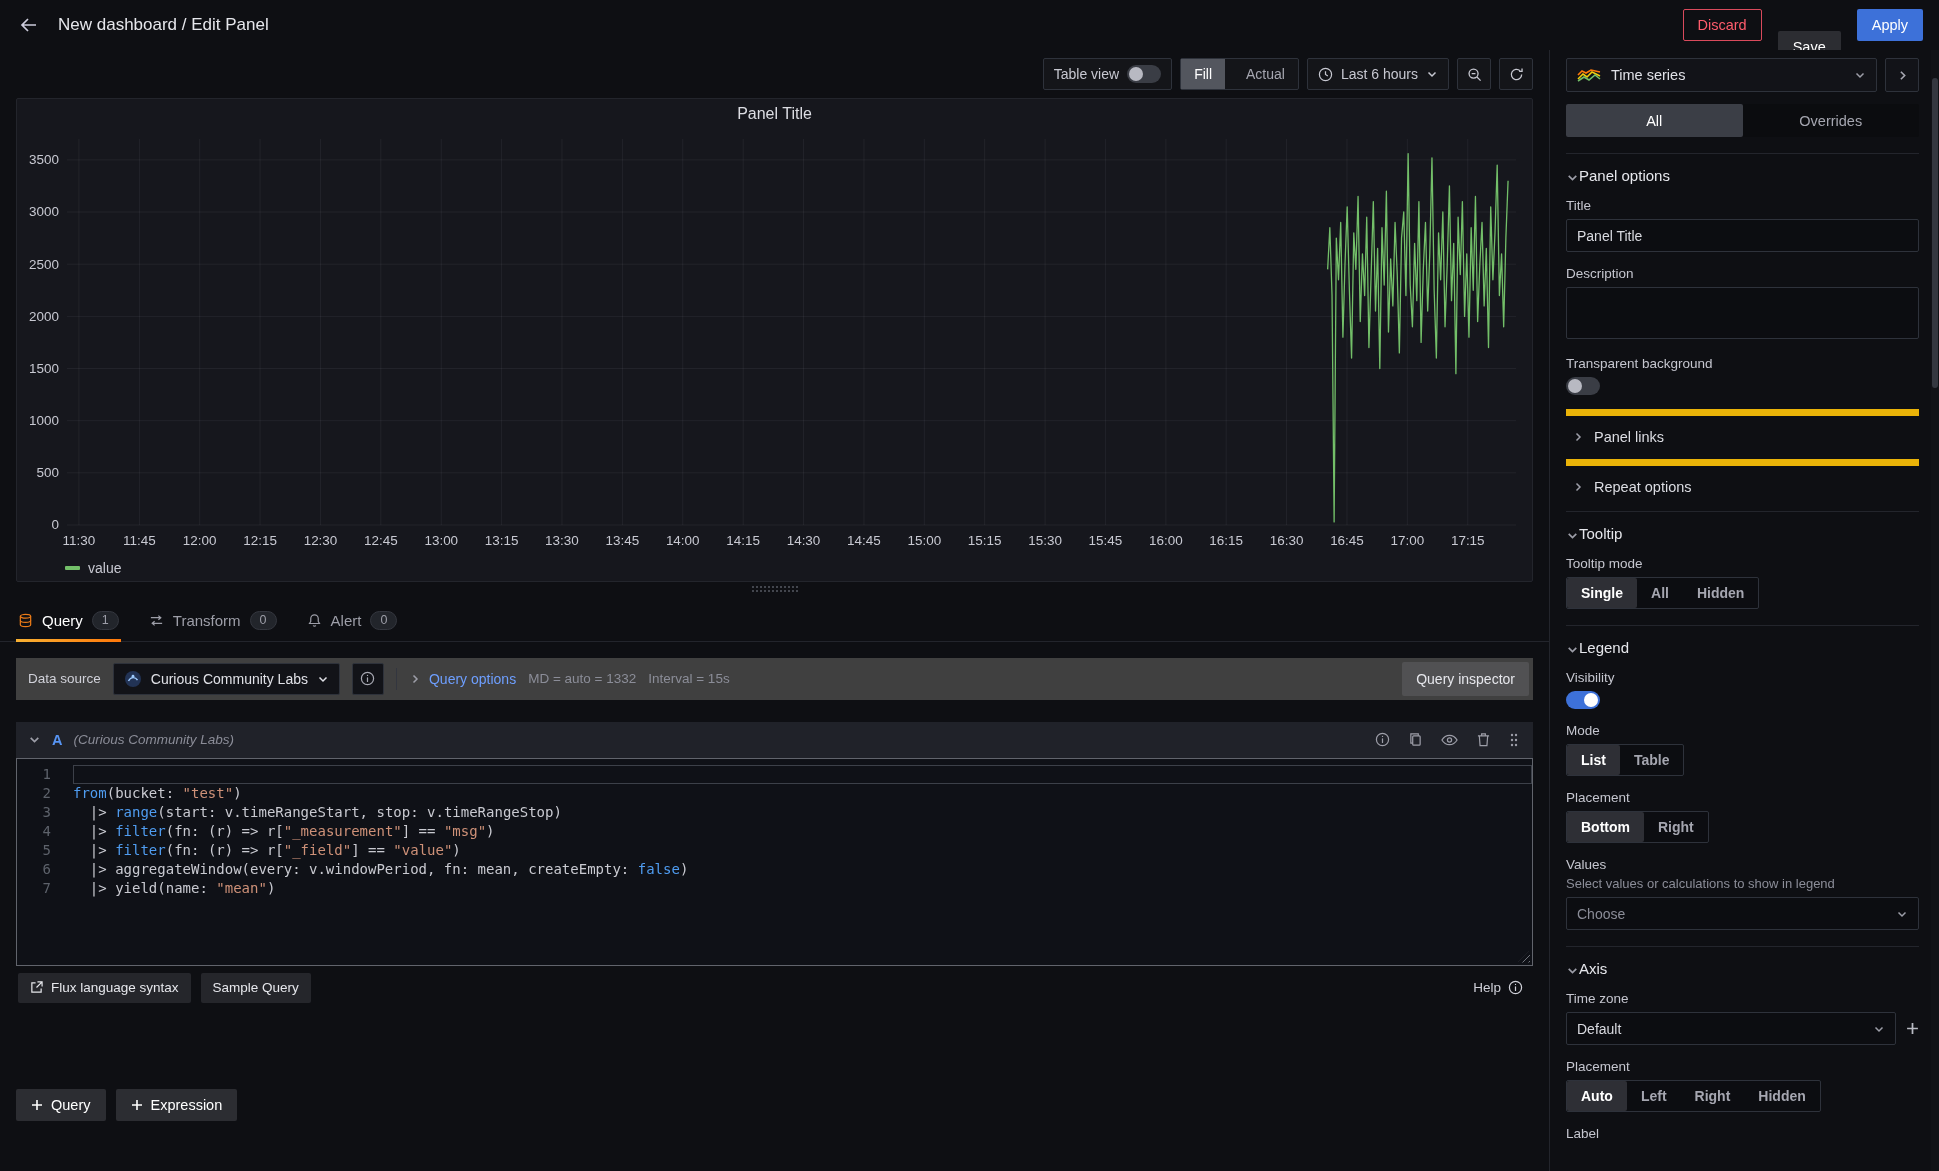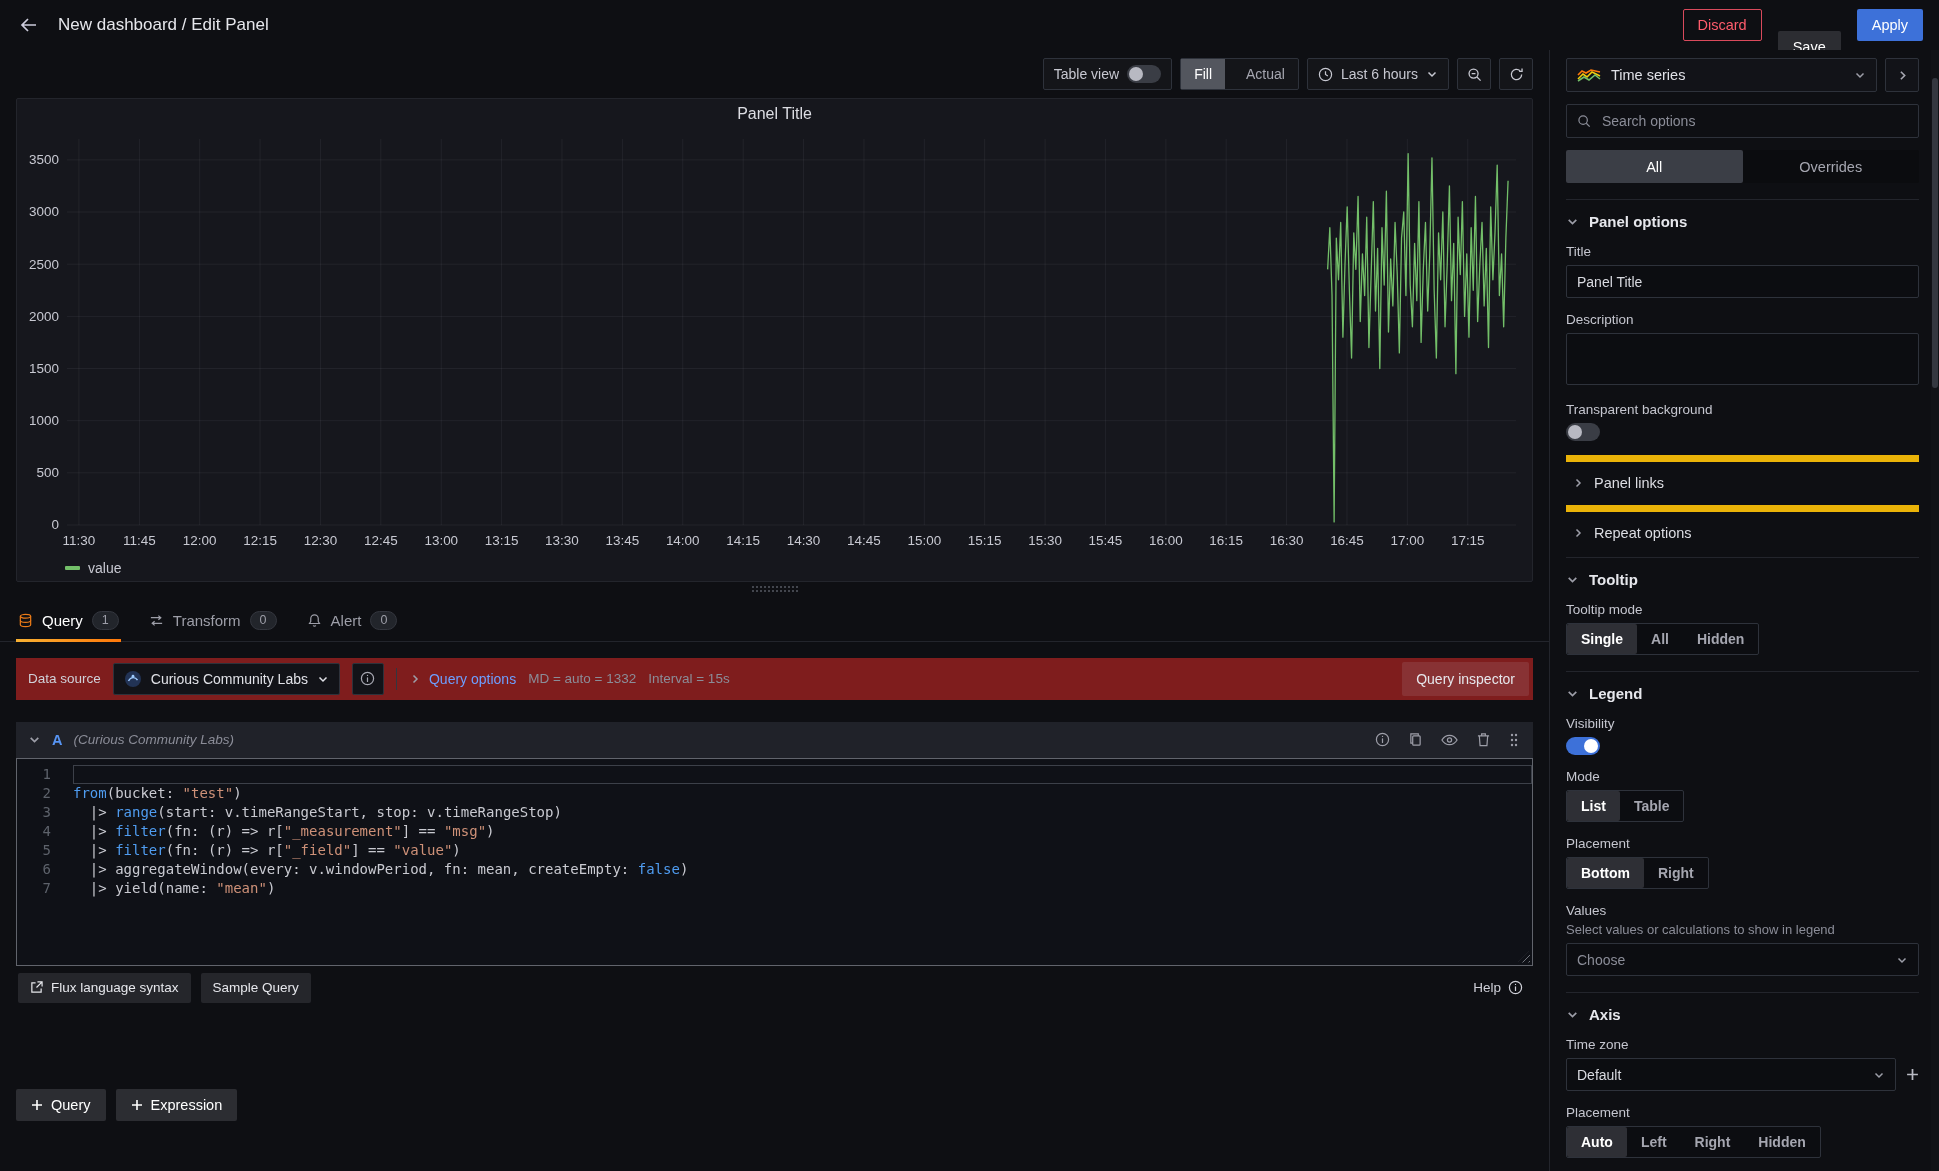--- a/index.html
+++ b/index.html
@@ -60,21 +60,21 @@
   .tab{display:flex;align-items:center;gap:9px;padding:7px 2px 11px;color:#9d9ea8;position:relative;cursor:pointer;font-size:15px;}
   .tab.active{color:#fff;font-weight:500;}
   .tab.active::after{content:'';position:absolute;left:0;right:0;bottom:-1px;height:3px;
                      background:linear-gradient(90deg,#f8b133,#ff780a);}
   .count{font-size:12.5px;background:#22252b;border:1px solid #34373f;border-radius:11px;
          padding:2px 9px;color:#9d9ea8;line-height:1;}
   .tab-icon-q{color:#eb7b18;}
   .tab-icon{color:#9d9ea8;}
 
   
-  .ds-bar{margin:16px 16px 0;background:#7f1d1d;display:flex;align-items:center;gap:12px;padding:4px 4px 4px 12px;height:42px;}
+  .ds-bar{margin:16px 16px 0;background:#404040;display:flex;align-items:center;gap:12px;padding:4px 4px 4px 12px;height:42px;}
   .ds-label{font-size:13.5px;font-weight:500;color:#d0d1d9;}
   .picker{height:32px;border:1px solid #2e323b;background:#121318;border-radius:2px;
           display:flex;align-items:center;gap:9px;padding:0 10px;cursor:pointer;font-size:14px;color:#e0e1e7;}
   .sq-btn{width:32px;height:32px;border:1px solid #2e323b;background:#121318;border-radius:2px;
           display:flex;align-items:center;justify-content:center;color:#a7a8b2;cursor:pointer;}
   .vdiv{width:1px;height:22px;background:#33363f;}
   .q-options{display:flex;align-items:center;gap:8px;color:#6e9fff;font-size:14px;font-weight:500;cursor:pointer;}
   .dim{color:#8b8d98;font-size:13.5px;}
   .inspector-btn{margin-left:auto;height:34px;background:rgba(204,204,220,0.12);color:#e6e7ec;
                  border:none;border-radius:2px;padding:0 14px;font-size:14px;font-weight:500;cursor:pointer;font-family:inherit;}
@@ -117,21 +117,21 @@
   .search{margin-top:12px;height:34px;border:1px solid #2e323b;background:#0e0f13;border-radius:2px;
           display:flex;align-items:center;gap:9px;padding:0 10px;color:#8b8d98;}
   .search input{background:transparent;border:none;outline:none;color:#ccccdc;font-family:inherit;font-size:14px;flex:1;}
   .search input::placeholder{color:#8b8d98;}
   .sb-tabs{margin-top:12px;display:flex;background:#0b0c0f;border-radius:2px;}
   .sb-tab{flex:1;height:33px;display:flex;align-items:center;justify-content:center;color:#a5a6b0;
           font-size:14.5px;border-radius:2px;cursor:pointer;}
   .sb-tab.active{background:#3b3e46;color:#fff;font-weight:500;}
 
   .section{margin-top:16px;border-top:1px solid #23252c;padding-top:13px;}
-  .sec-header{display:flex;align-items:center;gap:10px;font-size:15px;font-weight:700;color:#e6e7ec;cursor:pointer;}
+  .sec-header{display:flex;align-items:flex-end;gap:0;font-size:15px;font-weight:400;color:#e6e7ec;cursor:pointer;}
   .sec-header .chev{color:#9d9ea8;display:flex;}
   .field-label{font-size:13.5px;font-weight:500;color:#c5c6cf;margin:14px 0 6px;}
   .input,.select{height:33px;background:#0c0d11;border:1px solid #2e323b;border-radius:2px;width:100%;
          display:flex;align-items:center;padding:0 10px;color:#d9dae0;font-size:14px;}
   input.input{font-family:inherit;outline:none;}
   .textarea{height:52px;background:#0c0d11;border:1px solid #2e323b;border-radius:2px;width:100%;resize:none;}
   .select{justify-content:space-between;cursor:pointer;}
   .select .ph{color:#8b8d98;}
   .sub-row{display:flex;align-items:center;gap:10px;border-top:7px solid #eab308;margin-top:14px;
            padding:13px 0 0 6px;font-size:14.5px;font-weight:500;color:#dcdde3;cursor:pointer;}
@@ -505,29 +505,20 @@
           </div>
           <button class="collapse-btn">
             <span>
               <svg viewBox="0 0 12 12" width="13" height="13" fill="none" stroke="currentColor" stroke-width="1.5">
                   <path d="M4.5 2.5L8 6l-3.5 3.5"></path>
                 </svg>
             </span>
           </button>
         </div>
 
-        <div class="search">
-          <span>
-            <svg viewBox="0 0 16 16" width="14" height="14" fill="none" stroke="currentColor" stroke-width="1.4">
-                <circle cx="7" cy="7" r="4.8"></circle>
-                <path d="M10.6 10.6L14.5 14.5"></path>
-              </svg>
-          </span>
-          <input placeholder="Search options" style="">
-        </div>
 
         <div class="sb-tabs">
           <div class="sb-tab active">All</div>
           <div class="sb-tab">Overrides</div>
         </div>
 
         <div class="section">
           <div class="sec-header">
             <span class="chev">
               <svg viewBox="0 0 12 12" width="13" height="13" fill="none" stroke="currentColor" stroke-width="1.5">

